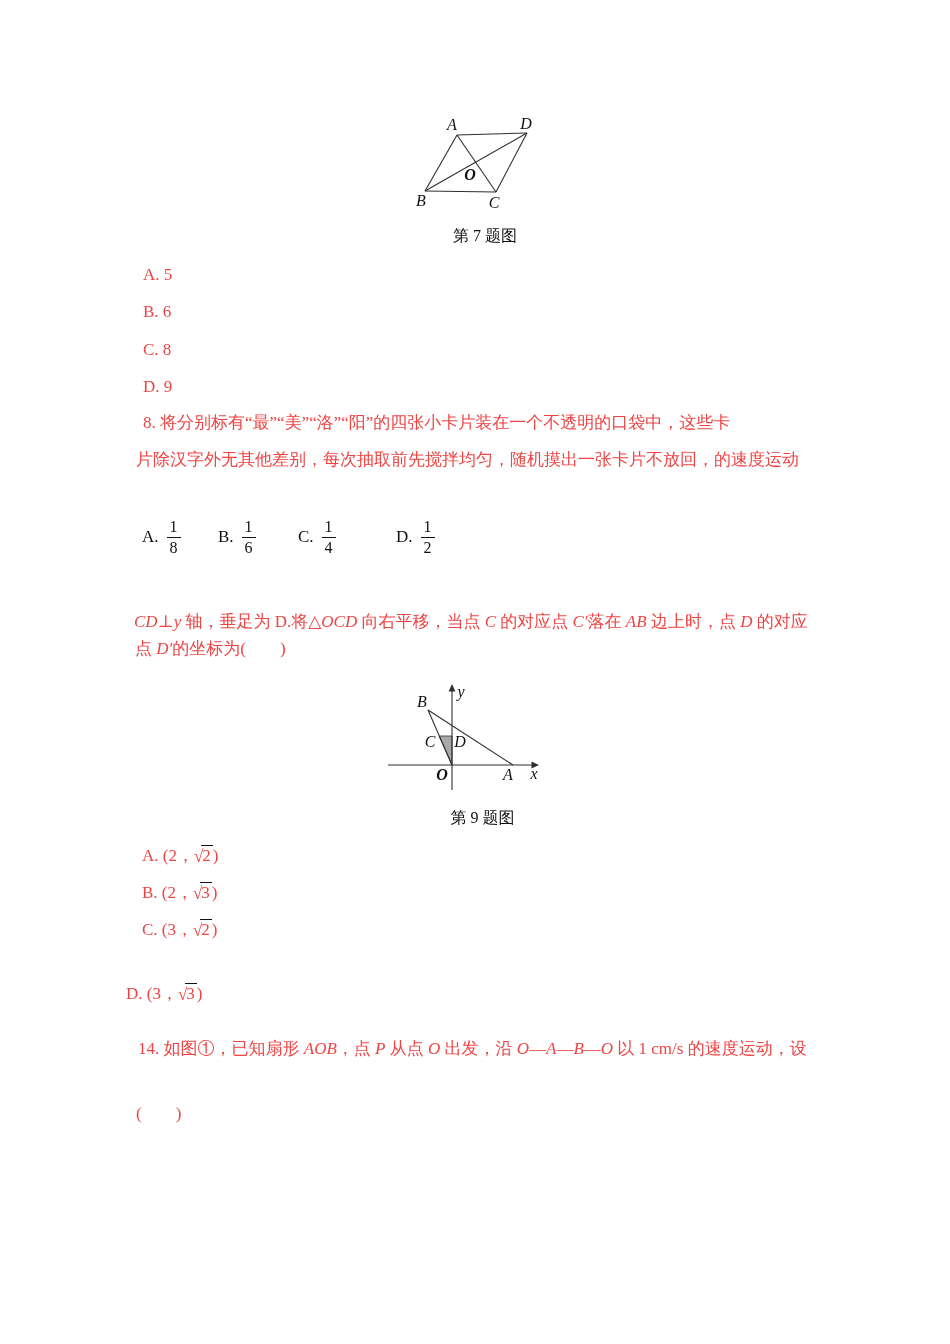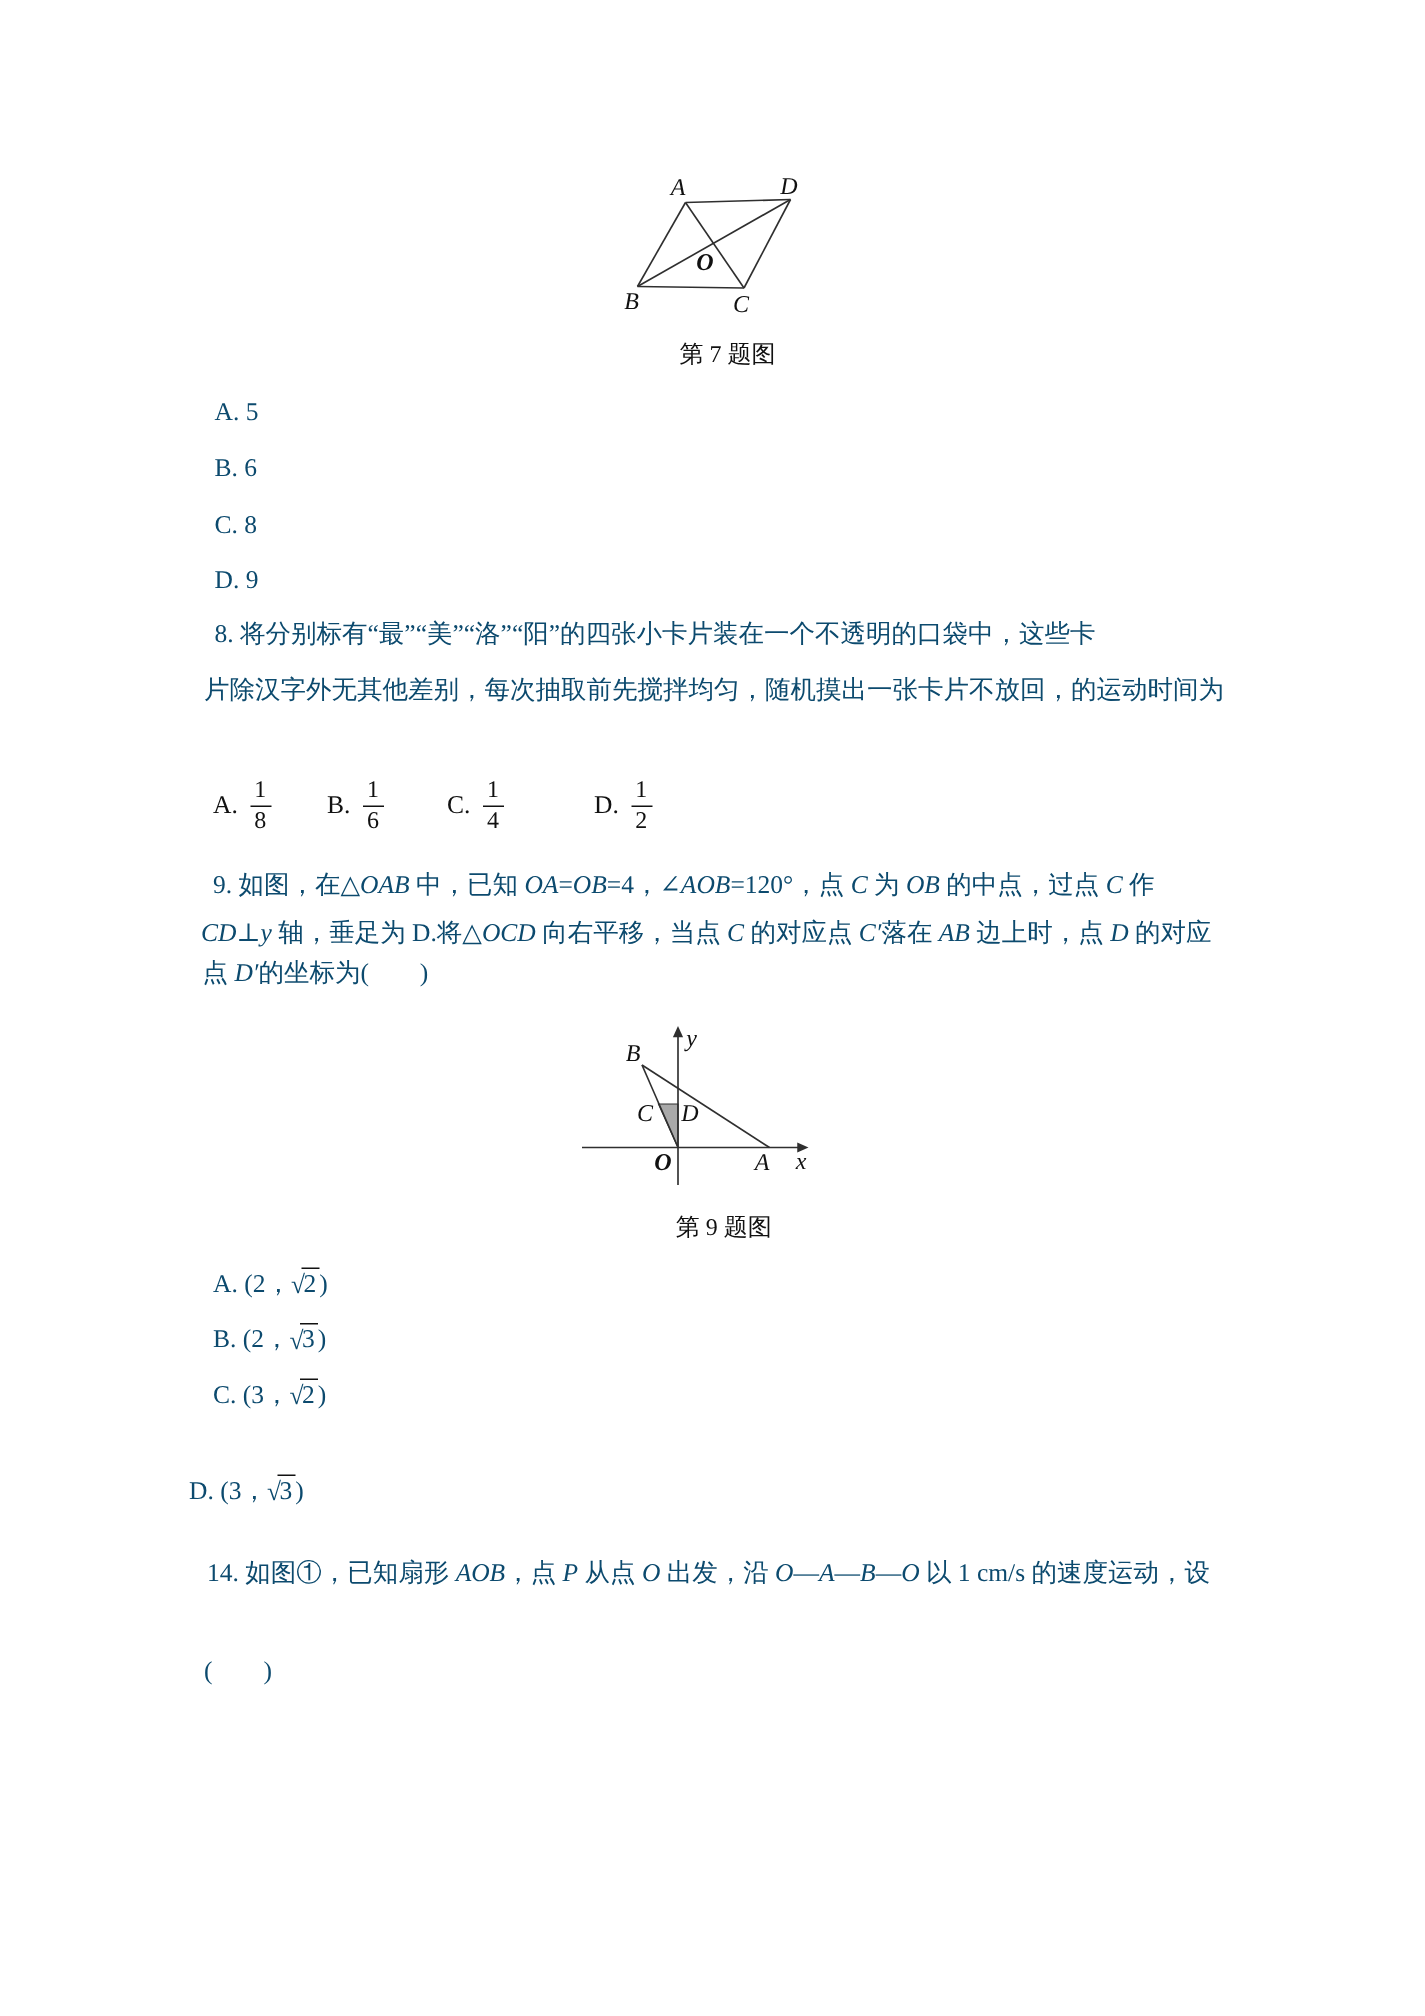--- a/index.html
+++ b/index.html
@@ -1,21 +1,21 @@
 <!DOCTYPE html>
 <html><head>
 <meta charset="utf-8">
 <style>
   html,body{margin:0;padding:0;background:#ffffff;}
   #page{
     position:relative;width:950px;height:1344px;background:#ffffff;
     font-family:"Liberation Serif","DejaVu Serif",serif;color:#111;
     overflow:hidden;
   }
-  .tline{position:absolute;white-space:pre;font-size:17px;line-height:21px;color:#0c4a6e;}
+  .tline{position:absolute;white-space:pre;font-size:17px;line-height:21px;color:#ef4444;}
   .it{font-style:italic;}
   .caption{position:absolute;font-size:16px;color:#111;text-align:center;}
   
   .sqrt{white-space:nowrap;display:inline-block;}
   .sqrt::before{content:"√";display:inline-block;margin-right:-2px;transform:translateY(1px);}
   .sqrt .rad{border-top:1px solid #111;padding:0 2px 0 1px;}
   
   .frac-opt{position:absolute;display:flex;align-items:center;font-size:17px;color:#111;}
   .frac-opt .lab{margin-right:8px;}
   .frac{display:inline-flex;flex-direction:column;align-items:center;font-size:16px;line-height:1.12;}
@@ -46,21 +46,21 @@
     <text class="vlab" x="90" y="70" text-anchor="middle" font-weight="bold">O</text>
   </svg>
   <div class="caption" style="left:380px;top:226px;width:210px;">第 7 题图</div>
 
   <div class="tline" style="left:143px;top:264px;">A. 5</div>
   <div class="tline" style="left:143px;top:301px;">B. 6</div>
   <div class="tline" style="left:143px;top:339px;">C. 8</div>
   <div class="tline" style="left:143px;top:376px;">D. 9</div>
 
   <div class="tline" style="left:143px;top:412px;">8. 将分别标有“最”“美”“洛”“阳”的四张小卡片装在一个不透明的口袋中，这些卡</div>
-  <div class="tline" style="left:136px;top:449px;">片除汉字外无其他差别，每次抽取前先搅拌均匀，随机摸出一张卡片不放回，的运动时间为</div>
+  <div class="tline" style="left:136px;top:449px;">片除汉字外无其他差别，每次抽取前先搅拌均匀，随机摸出一张卡片不放回，的速度运动</div>
 
   <div class="frac-opt" style="left:142px;top:518px;">
     <span class="lab">A.</span>
     <span class="frac">
       <span class="num">1</span>
       <span class="den">8</span>
     </span>
   </div>
   <div class="frac-opt" style="left:218px;top:518px;">
     <span class="lab">B.</span>
@@ -77,21 +77,20 @@
     </span>
   </div>
   <div class="frac-opt" style="left:396px;top:518px;">
     <span class="lab">D.</span>
     <span class="frac">
       <span class="num">1</span>
       <span class="den">2</span>
     </span>
   </div>
 
-  <div class="tline" style="left:142px;top:579px;"><span>9. 如图，在△</span><span class="it">OAB</span><span> 中，已知 </span><span class="it">OA</span><span>=</span><span class="it">OB</span><span>=4，∠</span><span class="it">AOB</span><span>=120°，点 </span><span class="it">C</span><span> 为 </span><span class="it">OB</span><span> 的中点，过点 </span><span class="it">C</span><span> 作</span></div>
   <div class="tline" style="left:134px;top:611px;"><span class="it">CD</span><span>⊥</span><span class="it">y</span><span> 轴，垂足为 D.将△</span><span class="it">OCD</span><span> 向右平移，当点 </span><span class="it">C</span><span> 的对应点 </span><span class="it">C′</span><span>落在 </span><span class="it">AB</span><span> 边上时，点 </span><span class="it">D</span><span> 的对应</span></div>
   <div class="tline" style="left:135px;top:617px;margin-top:21px;"><span>点 </span><span class="it">D′</span><span>的坐标为(　　)</span></div>
 
   <svg style="left:383px;top:676px;" width="165" height="120" viewBox="0 0 165 120">
 
     <polygon points="56,60 69,60 69,89" fill="#a9a9a9" stroke="#2f2f2f" stroke-width="0.8"></polygon>
     <g stroke="#2f2f2f" stroke-width="1.1" fill="none">
 
       <line x1="5" y1="89" x2="150" y2="89"></line>
 

